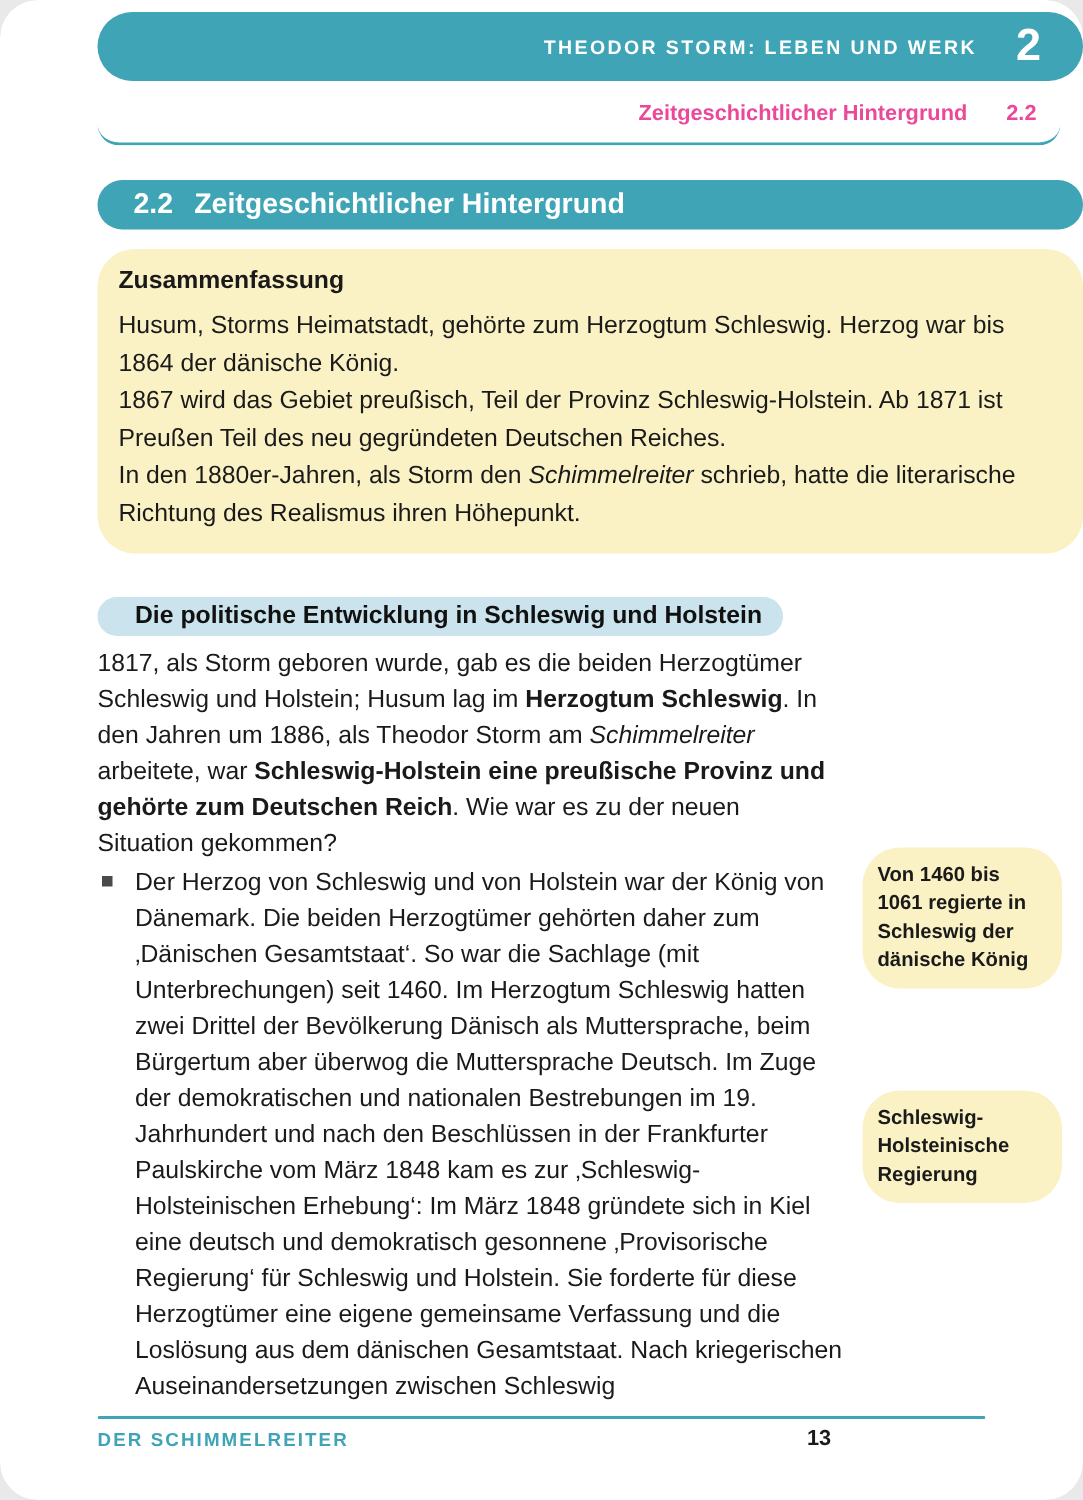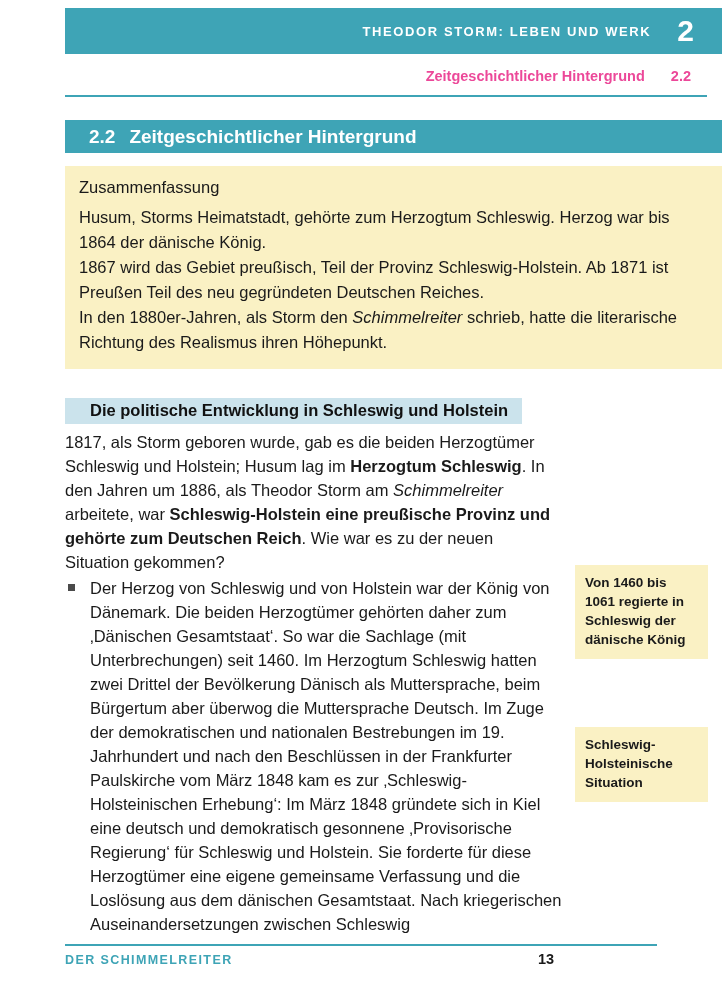--- a/index.html
+++ b/index.html
@@ -1,15 +1,15 @@
 <!DOCTYPE html>
 <html lang="de" style="--teal: #3ea4b6; --yellow: #faf1c4; --blue: #cbe3ec;"><head>
 <meta charset="utf-8">
 <style>
-  * { margin:0; padding:0; box-sizing:border-box; }
+  * { margin:0; padding:0; box-sizing:border-box;border-radius:25px; }
   html,body { background:#e9e9e9; }
   body { font-family:"Liberation Sans","DejaVu Sans",sans-serif; }
   .page {
     position:relative; width:722px; height:1000px; background:#ffffff;
     margin:0 auto; overflow:hidden; color:#1a1a1a;
   }
 
   
   .chapter-header {
     position:absolute; top:8px; left:65px; right:0; height:46px;
@@ -37,21 +37,21 @@
     font-size:19px; font-weight:bold;
   }
   .section-bar .sec-number { margin-right:14px; }
 
   
   .summary-box {
     position:absolute; top:166px; left:65px; right:0;
     background:var(--yellow,#faf1c4);
     padding:12px 40px 14px 14px;
   }
-  .summary-title { font-size:16.5px; font-weight:normal; margin-bottom:8px; }
+  .summary-title { font-size:16.5px; font-weight:bold; margin-bottom:8px; }
   .summary-box p { font-size:16.5px; line-height:25px; }
   .em-italic { font-style:italic; }
 
   
   .subheading {
     position:absolute; top:398px; left:65px;
     background:var(--blue,#cbe3ec);
     padding:3px 14px 4px 25px;
     font-size:16.5px; font-weight:bold; color:#111;
     white-space:nowrap;
@@ -124,19 +124,19 @@
   <div class="subheading">Die politische Entwicklung in Schleswig und Holstein</div>
 
   <div class="body-col">
     <p class="intro"><span>1817, als Storm geboren wurde, gab es die beiden Herzogtümer Schleswig und Holstein; Husum lag im </span><span class="bold">Herzogtum Schleswig</span><span>. In den Jahren um 1886, als Theodor Storm am </span><span class="italic">Schimmelreiter</span><span> arbeitete, war </span><span class="bold">Schleswig-Holstein eine preußische Provinz und gehörte zum Deutschen Reich</span><span>. Wie war es zu der neuen Situation gekommen?</span></p>
     <ul class="bullet-list">
       <li>Der Herzog von Schleswig und von Holstein war der König von Dänemark. Die beiden Herzogtümer gehörten daher zum ‚Dänischen Gesamtstaat‘. So war die Sachlage (mit Unterbrechungen) seit 1460. Im Herzogtum Schleswig hatten zwei Drittel der Bevölkerung Dänisch als Muttersprache, beim Bürgertum aber überwog die Muttersprache Deutsch. Im Zuge der demokratischen und nationalen Bestrebungen im 19. Jahrhundert und nach den Beschlüssen in der Frankfurter Paulskirche vom März 1848 kam es zur ‚Schleswig-Holsteinischen Erhebung‘: Im März 1848 gründete sich in Kiel eine deutsch und demokratisch gesonnene ‚Provisorische Regierung‘ für Schleswig und Holstein. Sie forderte für diese Herzogtümer eine eigene gemeinsame Verfassung und die Loslösung aus dem dänischen Gesamtstaat. Nach kriegerischen Auseinandersetzungen zwischen Schleswig</li>
     </ul>
   </div>
 
   <aside class="margin-note note-1">Von 1460 bis 1061 regierte in Schleswig der dänische König</aside>
-  <aside class="margin-note note-2">Schleswig-Holsteinische Situation</aside>
+  <aside class="margin-note note-2">Schleswig-Holsteinische Regierung</aside>
 
   <div class="footer-rule"></div>
   <div class="footer-book">DER SCHIMMELREITER</div>
   <div class="footer-page">13</div>
 
 </div>
 
 </body></html>

